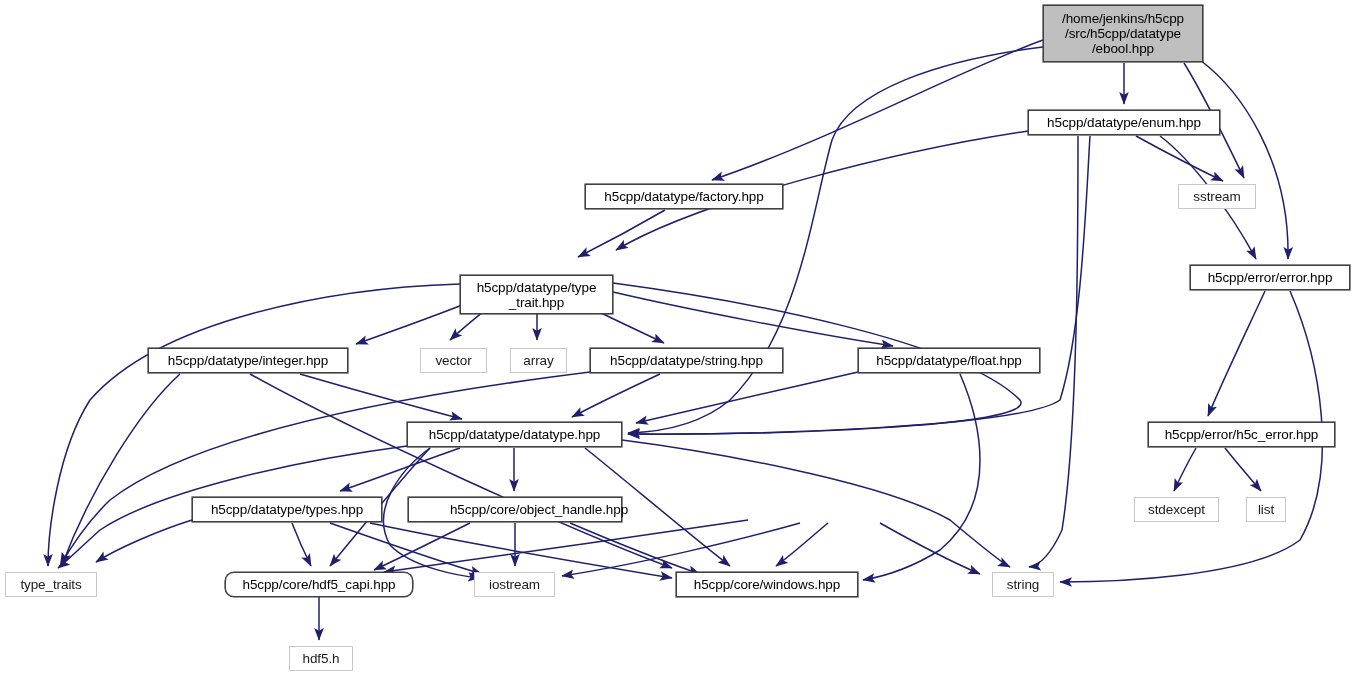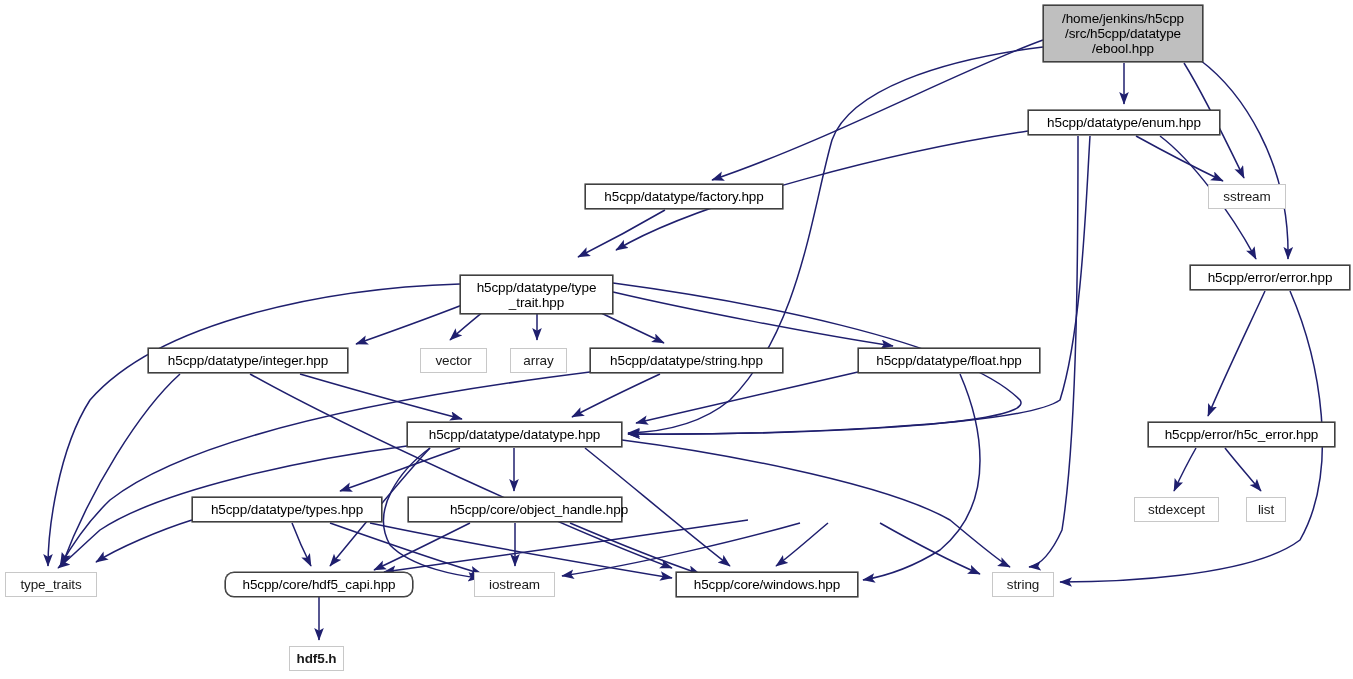--- a/index.html
+++ b/index.html
@@ -159,35 +159,35 @@
       <path d="M880,523 C910,540 952,562 980,574"></path>
 
       <path d="M319,597 L319,640"></path>
     </g>
   </svg>
 
 <div class="node current" style="left: 1043px; top: 5px; width: 160px; height: 57px;"><span>/home/jenkins/h5cpp
 /src/h5cpp/datatype
 /ebool.hpp</span></div>
     <div class="node header" style="left: 1028px; top: 110px; width: 192px; height: 25px;"><span>h5cpp/datatype/enum.hpp</span></div>
-    <div class="node system" style="left: 1208px; top: 184px; width: 78px; height: 25px;"><span>sstream</span></div>
+    <div class="node system" style="left: 1178px; top: 184px; width: 78px; height: 25px;"><span>sstream</span></div>
     <div class="node header" style="left: 585px; top: 184px; width: 198px; height: 25px;"><span>h5cpp/datatype/factory.hpp</span></div>
     <div class="node header" style="left: 1190px; top: 265px; width: 160px; height: 25px;"><span>h5cpp/error/error.hpp</span></div>
     <div class="node header" style="left: 460px; top: 259px; width: 153px; height: 39px; margin-top: 16px;"><span>h5cpp/datatype/type
 _trait.hpp</span></div>
     <div class="node header" style="left: 148px; top: 348px; width: 200px; height: 25px;"><span>h5cpp/datatype/integer.hpp</span></div>
     <div class="node system" style="left: 420px; top: 348px; width: 67px; height: 25px;"><span>vector</span></div>
     <div class="node system" style="left: 510px; top: 348px; width: 57px; height: 25px;"><span>array</span></div>
     <div class="node header" style="left: 590px; top: 348px; width: 193px; height: 25px;"><span>h5cpp/datatype/string.hpp</span></div>
     <div class="node header" style="left: 858px; top: 348px; width: 182px; height: 25px;"><span>h5cpp/datatype/float.hpp</span></div>
     <div class="node header" style="left: 1116px; top: 422px; width: 187px; height: 25px; margin-left: 32px;"><span>h5cpp/error/h5c_error.hpp</span></div>
     <div class="node header" style="left: 407px; top: 422px; width: 215px; height: 25px;"><span>h5cpp/datatype/datatype.hpp</span></div>
     <div class="node header" style="left: 192px; top: 497px; width: 190px; height: 25px;"><span>h5cpp/datatype/types.hpp</span></div>
     <div class="node header" style="left: 408px; top: 497px; width: 214px; height: 25px; padding-left: 48px;"><span>h5cpp/core/object_handle.hpp</span></div>
     <div class="node system" style="left: 1134px; top: 497px; width: 85px; height: 25px;"><span>stdexcept</span></div>
     <div class="node system" style="left: 1246px; top: 497px; width: 40px; height: 25px;"><span>list</span></div>
     <div class="node system" style="left: 5px; top: 572px; width: 92px; height: 25px;"><span>type_traits</span></div>
     <div class="node header" style="left: 225px; top: 572px; width: 188px; height: 25px; border-radius: 9px;"><span>h5cpp/core/hdf5_capi.hpp</span></div>
     <div class="node system" style="left: 474px; top: 572px; width: 81px; height: 25px;"><span>iostream</span></div>
     <div class="node header" style="left: 676px; top: 572px; width: 182px; height: 25px;"><span>h5cpp/core/windows.hpp</span></div>
     <div class="node system" style="left: 992px; top: 572px; width: 62px; height: 25px;"><span>string</span></div>
-    <div class="node system" style="left: 289px; top: 646px; width: 55px; height: 25px; font-weight: bold;"><span>hdf5.h</span></div>
+    <div class="node system" style="left: 289px; top: 646px; width: 64px; height: 25px;"><span>hdf5.h</span></div>
   </div>
 
 </body></html>

